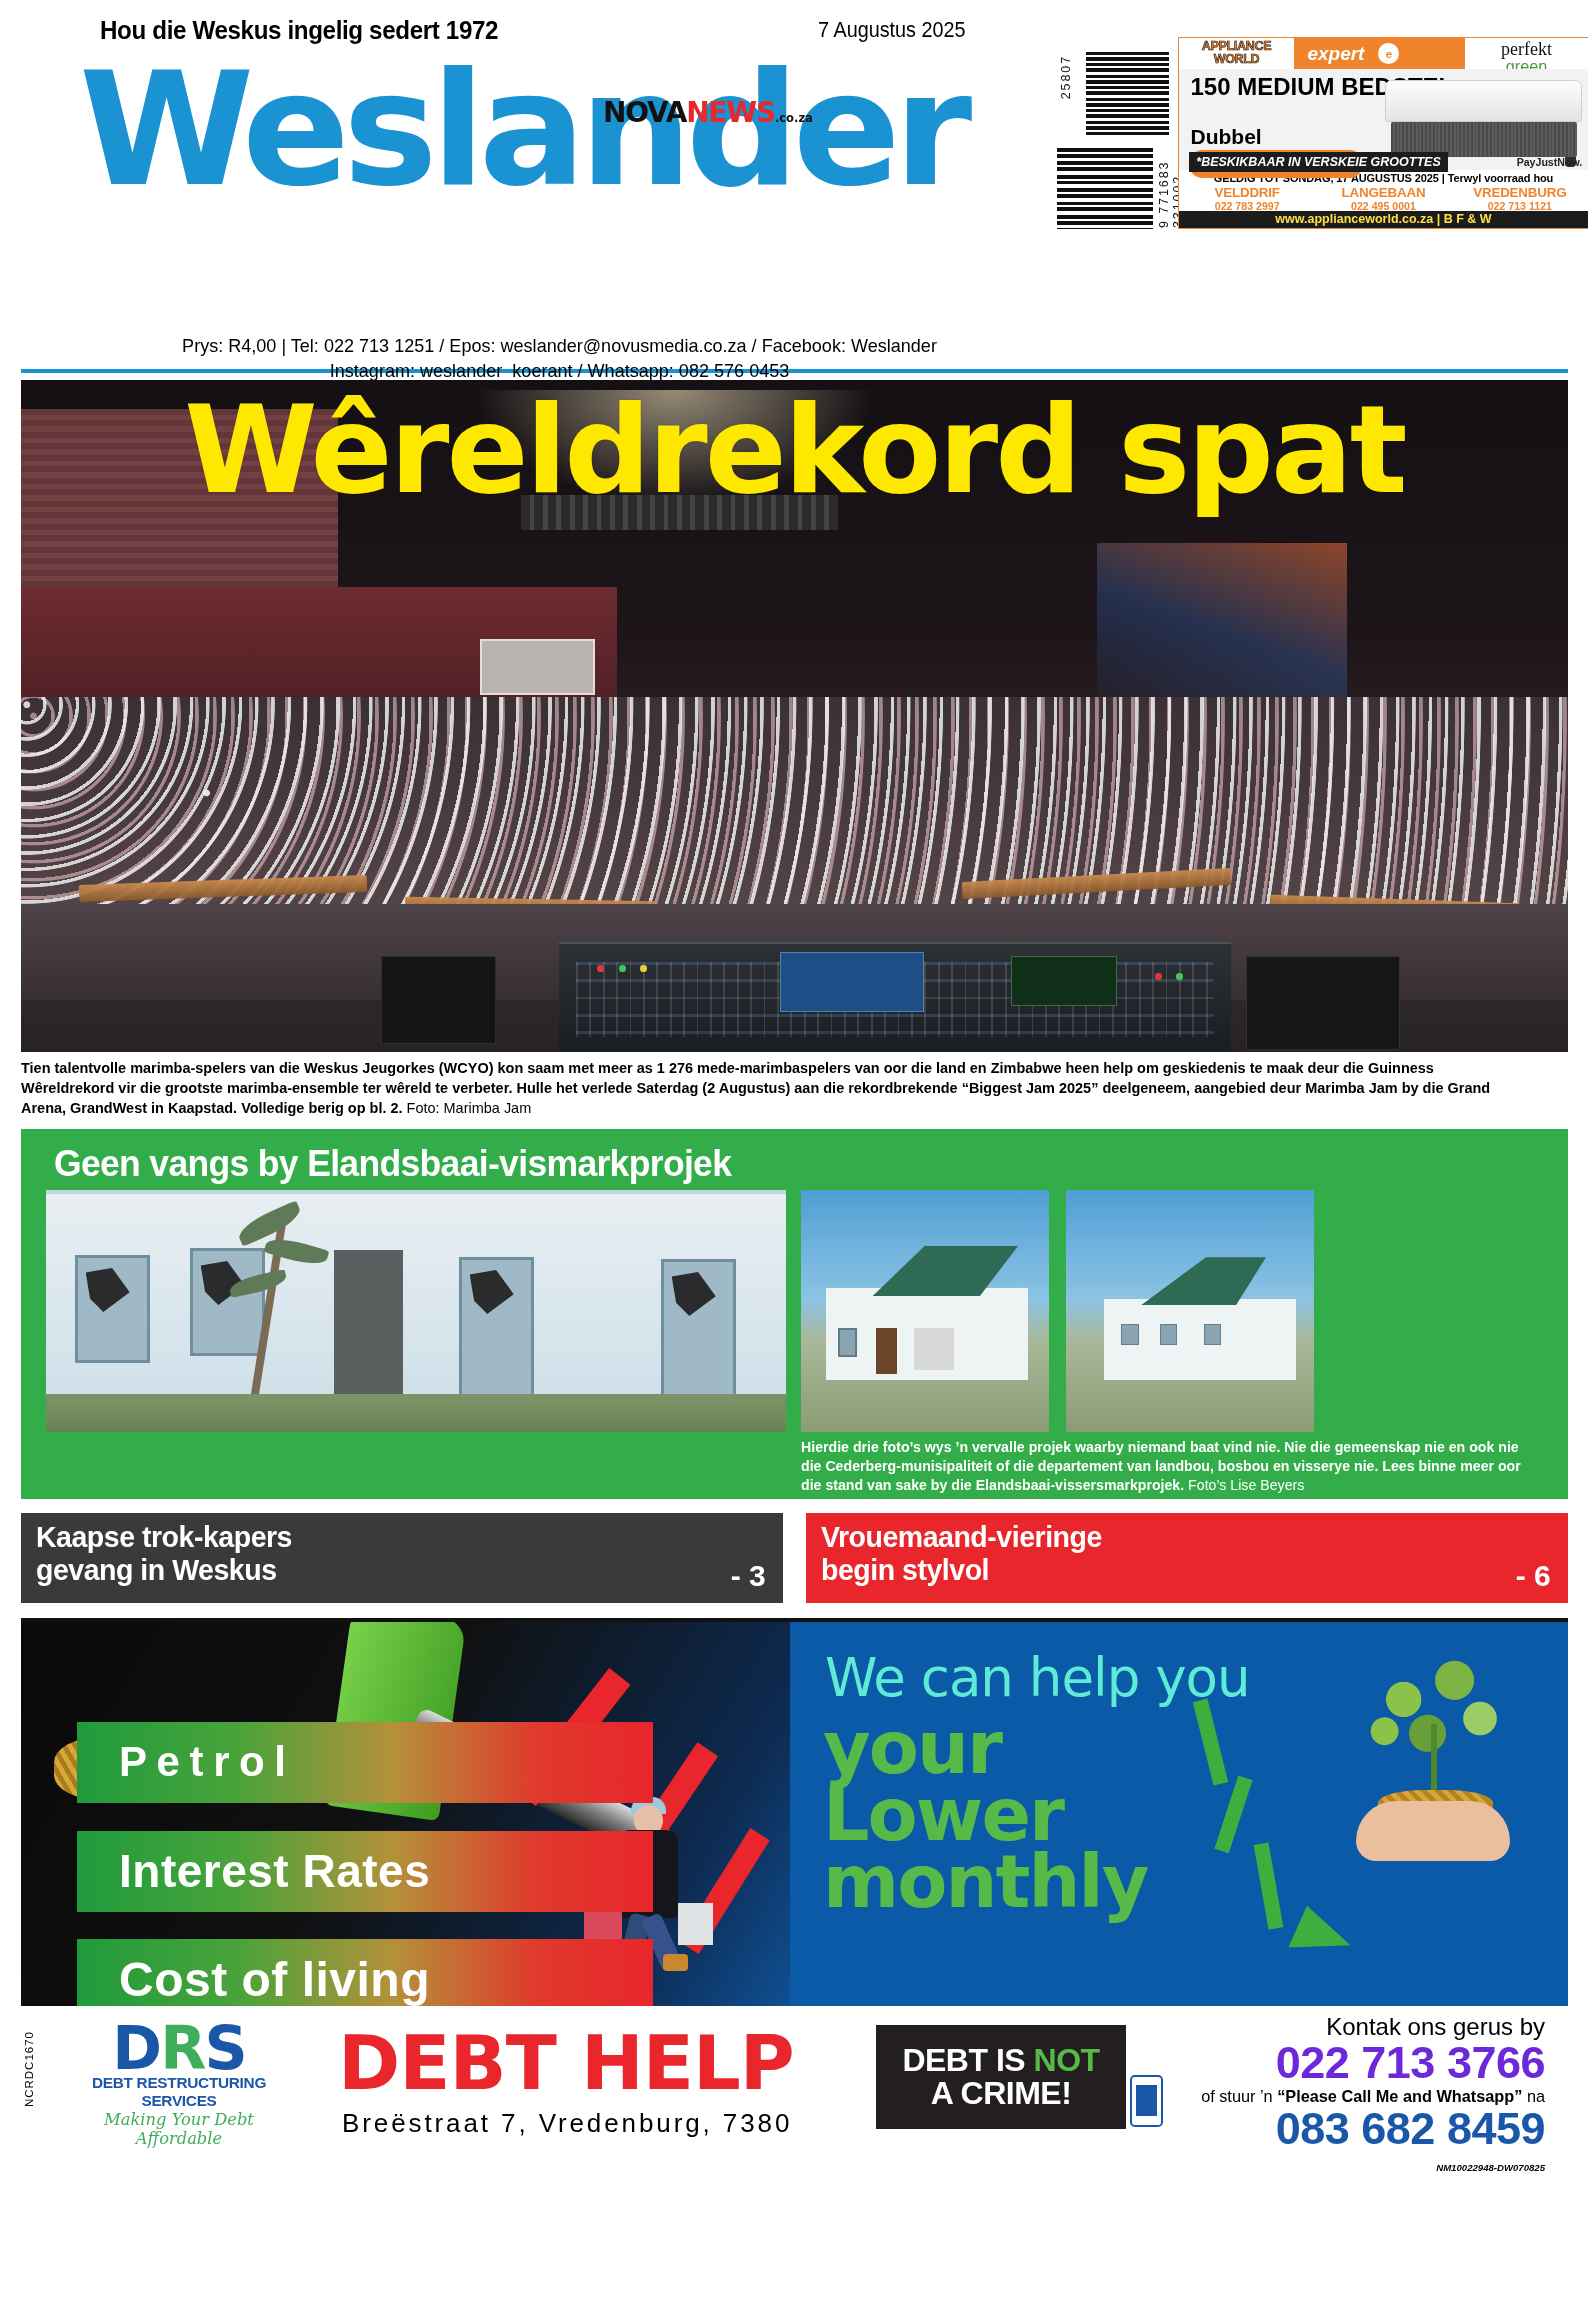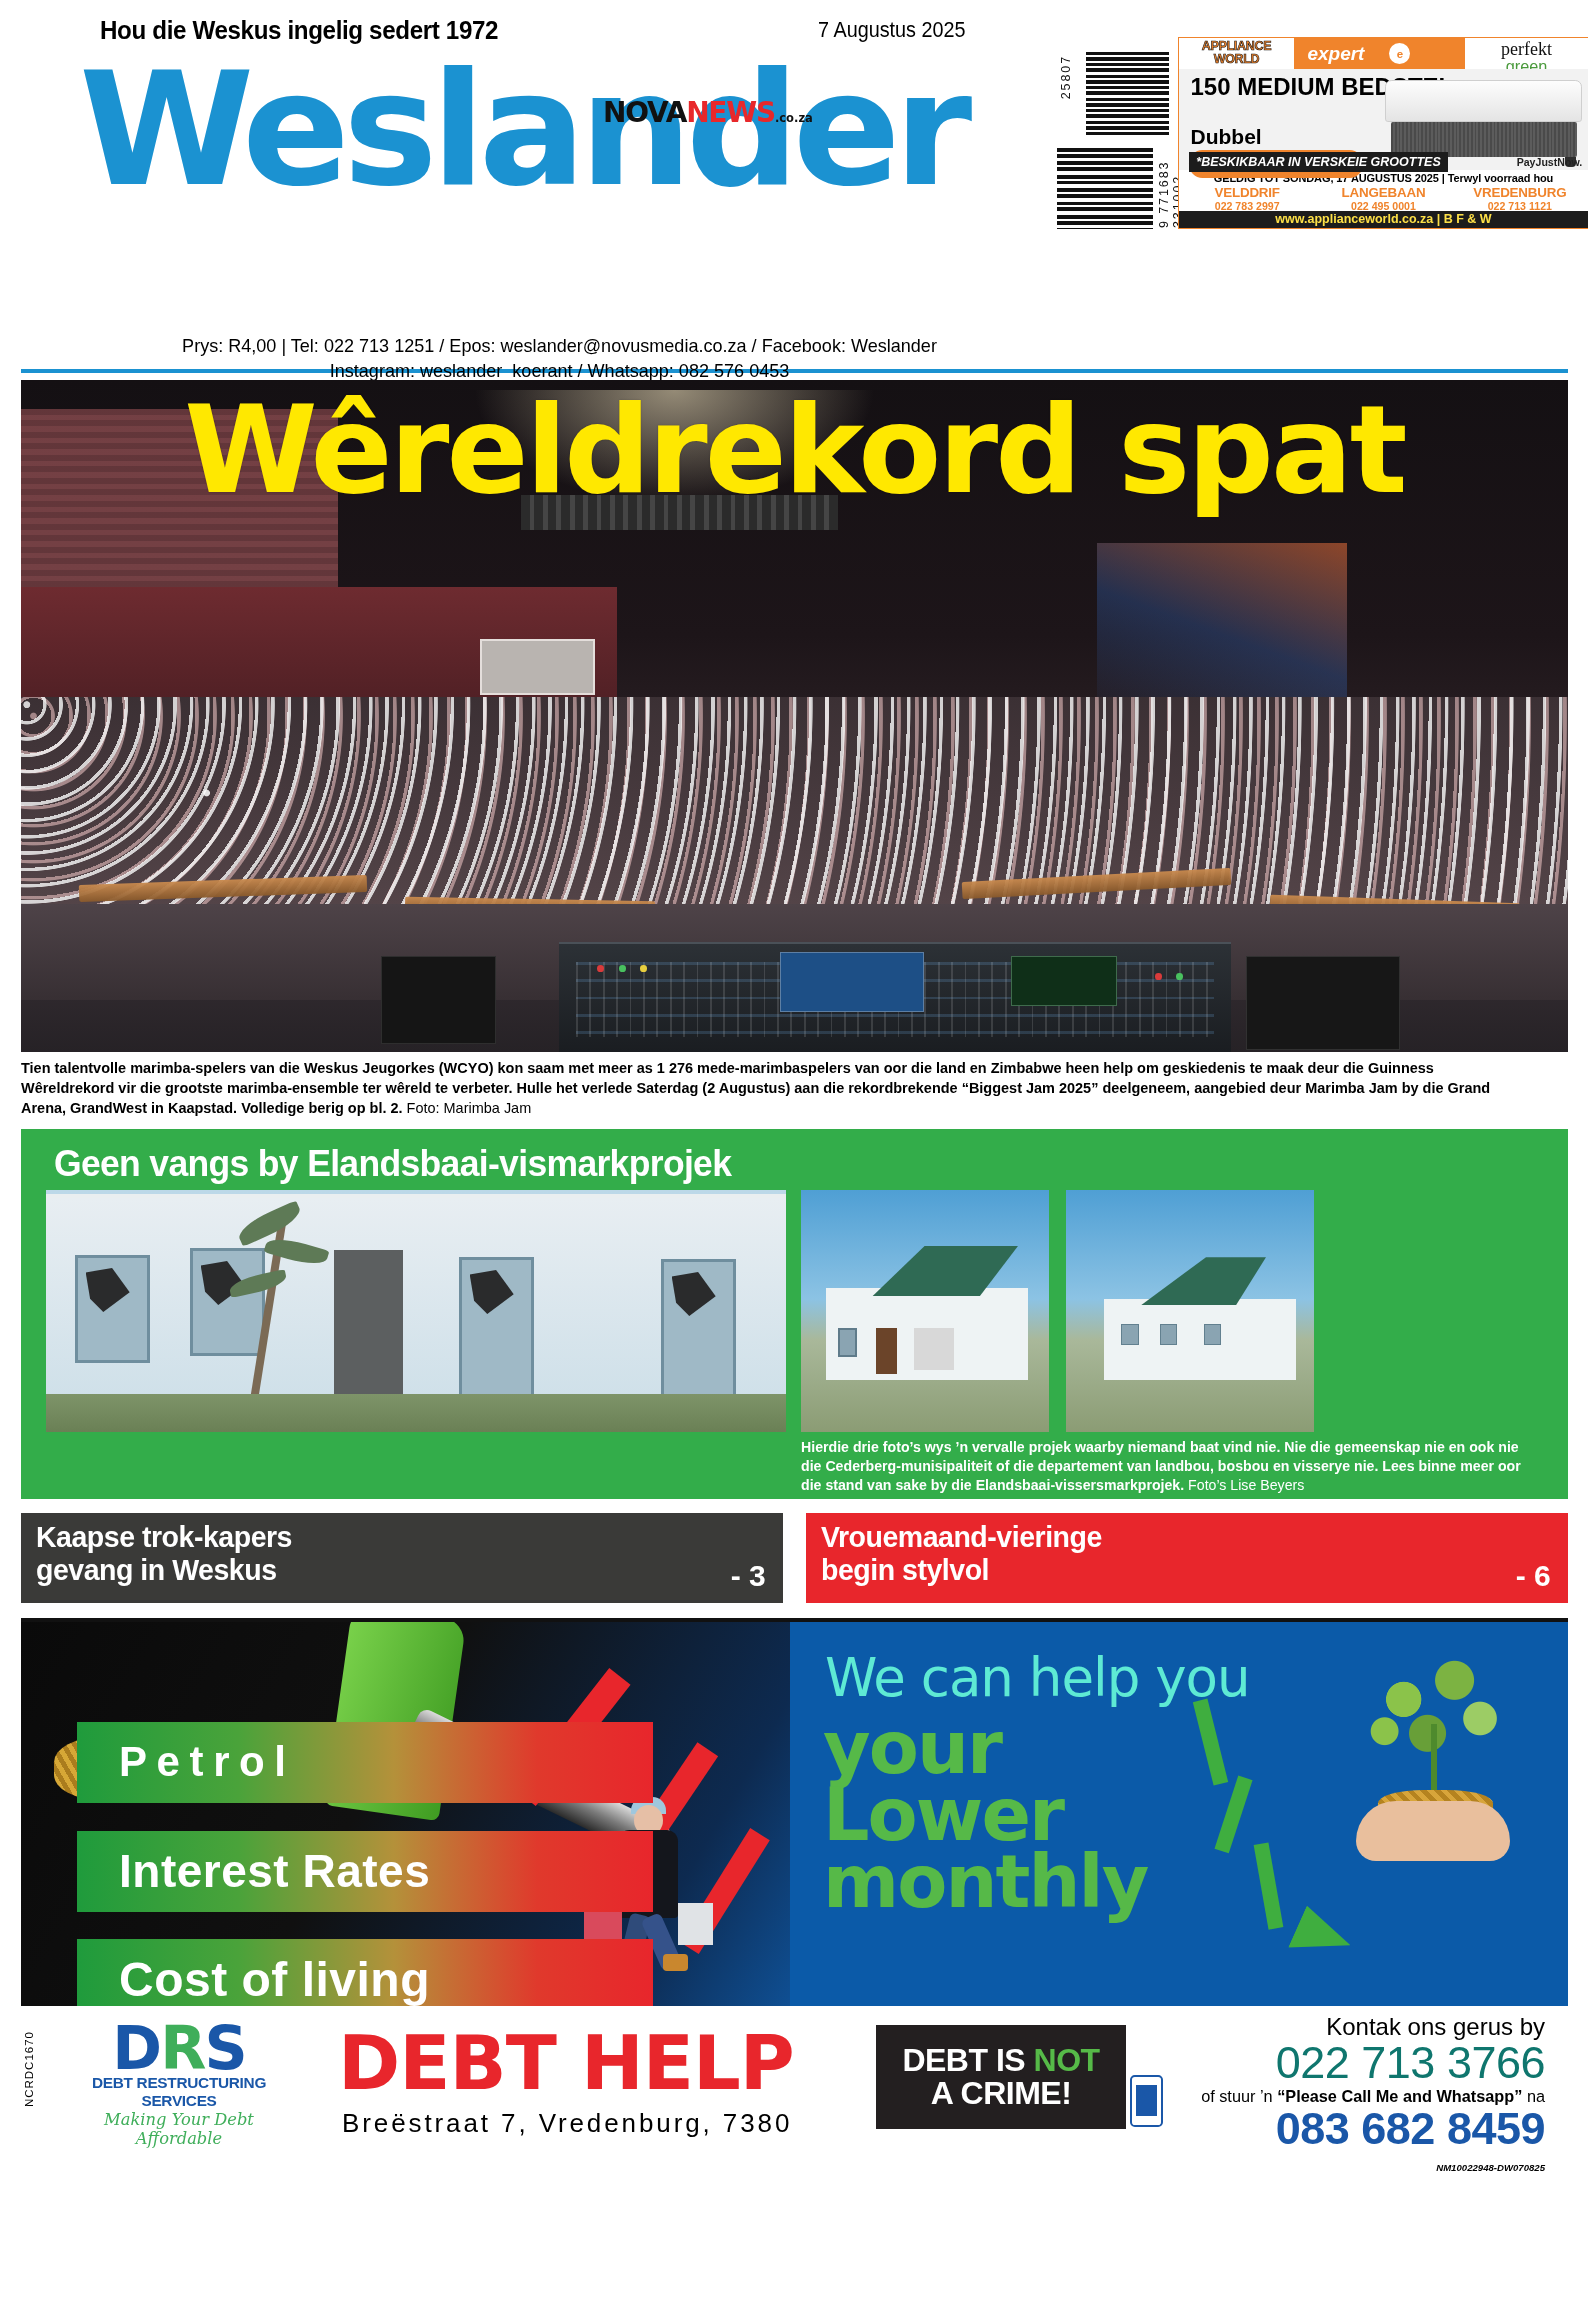--- a/index.html
+++ b/index.html
@@ -56,21 +56,21 @@
     position:absolute; left:1157px; top:37px; width:411px; height:192px;
     border:1.9px solid #f0842c; background:#fff; overflow:hidden;
   }
   .aw-top { display:flex; height:31px; background:#f0842c; }
   .aw-logo {
     width:115px; background:#fff; display:flex; align-items:center;
     justify-content:center; flex-direction:column;
   }
   .aw-logo .l1 { font-size:12.5px; font-weight:bold; color:#f0842c; -webkit-text-stroke:0.6px #111; letter-spacing:-0.3px; line-height:1; }
   .aw-logo .l2 { font-size:12.5px; font-weight:bold; color:#f0842c; -webkit-text-stroke:0.6px #111; letter-spacing:-0.3px; line-height:1.1; }
-  .aw-expert { flex:1; display:flex; align-items:center; padding-left:13.4px; gap:25px; }
+  .aw-expert { flex:1; display:flex; align-items:center; padding-left:13.4px; gap:14px; }
   .aw-expert .ex { font-size:19px; font-weight:bold; font-style:italic; color:#fff; }
   .aw-expert .exdot {
     width:21px; height:21px; border-radius:50%; background:#fff;
     display:flex; align-items:center; justify-content:center;
     font-size:11.5px; font-weight:bold; color:#f0842c;
   }
   .aw-perf { width:123px; background:#fff; text-align:center; padding-top:1.9px; }
   .aw-perf .p1 { font-size:18px; font-family:"Liberation Serif", serif; color:#111; line-height:1; }
   .aw-perf .p2 { font-size:16.3px; color:#4a9a3c; line-height:1; }
   .aw-perf .p3 { font-size:5.3px; color:#777; letter-spacing:0.4px; }
@@ -385,21 +385,21 @@
   }
   .not-crime {
     position:absolute; left:855px; top:19px; width:250px; height:104px;
     background:#231f20; color:#fff; display:flex; flex-direction:column;
     align-items:center; justify-content:center; line-height:1.02;
   }
   .not-crime .r { font-size:32px; font-weight:bold; letter-spacing:-0.5px; }
   .not-crime .r .grn { color:#56b948; }
   .contact-blk { position:absolute; right:23px; top:7.7px; width:413px; text-align:right; }
   .contact-blk .kl { font-size:24px; line-height:1.1; }
-  .contact-blk .num1 { font-size:45px; font-weight:normal; color:#0f766e; line-height:1.02; letter-spacing:-0.5px; }
+  .contact-blk .num1 { font-size:45px; font-weight:bold; color:#6d28d9; line-height:1.02; letter-spacing:-0.5px; }
   .contact-blk .mid { font-size:16.3px; line-height:1.25; }
   .contact-blk .mid b { font-weight:bold; }
   .contact-blk .num2 { font-size:45px; font-weight:bold; color:#1a57a8; line-height:1.02; letter-spacing:-0.5px; }
   .phone-icon { position:absolute; left:-1.9px; bottom:25px; width:33px; height:52px; border:2.9px solid #1a57a8; border-radius:4.8px; }
   .phone-icon .sc { position:absolute; left:3.8px; top:7.7px; right:3.8px; bottom:9.6px; background:#1a57a8; }
   .code { position:absolute; right:23px; bottom:-1.9px; font-size:9.6px; font-style:italic; font-weight:bold; }
 </style>
 </head>
 <body>
 

